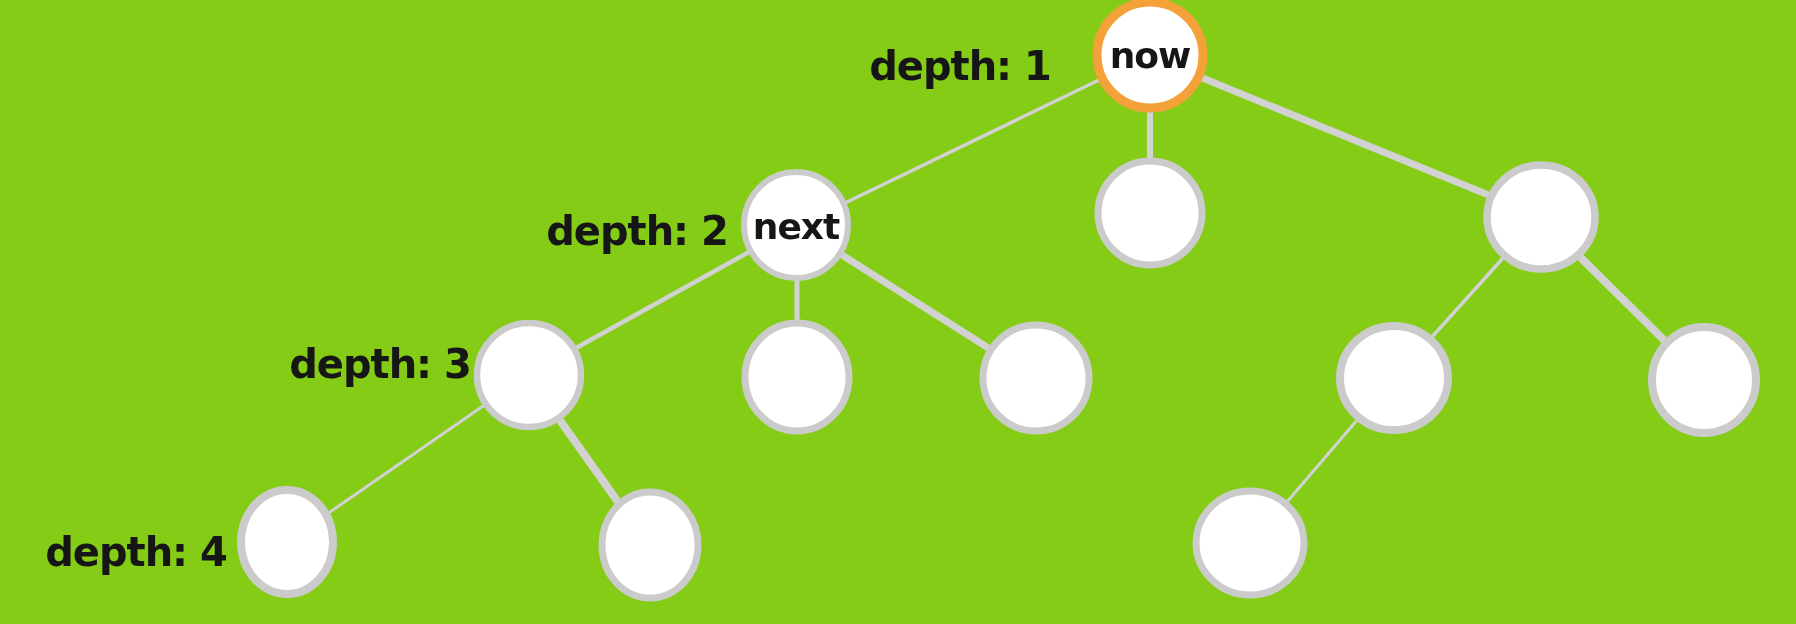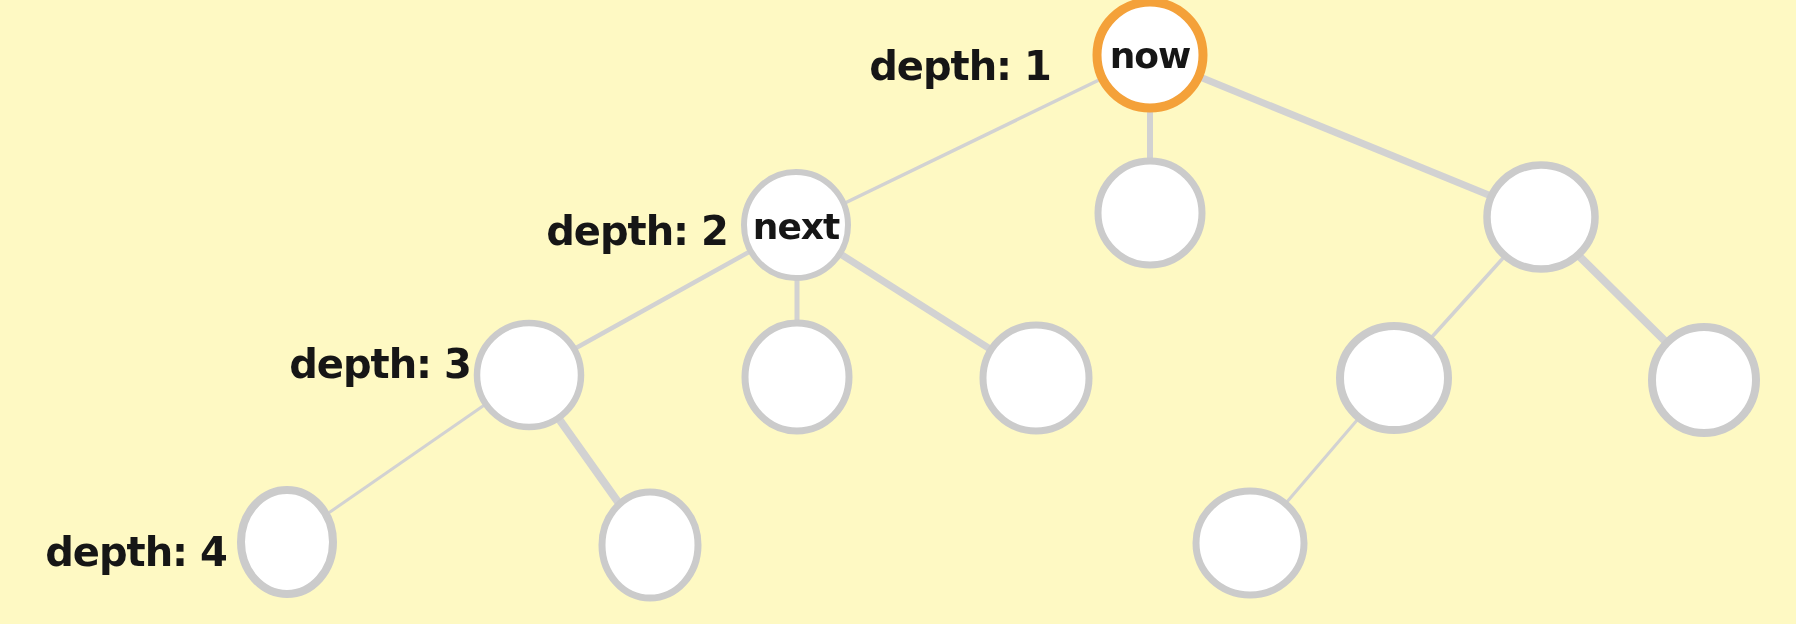--- a/index.html
+++ b/index.html
@@ -7,21 +7,21 @@
     padding: 0;
     background: #ffffff;
     width: 1796px;
     height: 624px;
     overflow: hidden;
   }
   .stage {
     position: relative;
     width: 1796px;
     height: 624px;
-    background: #fef9c3;
+    background: #84cc16;
   }
   svg text {
     font-family: "DejaVu Sans", sans-serif;
     font-weight: bold;
     letter-spacing: -1px;
   }
   .depth-label { font-size: 40px; }
   .node-label  { font-size: 36px; }
 </style>
 </head>

